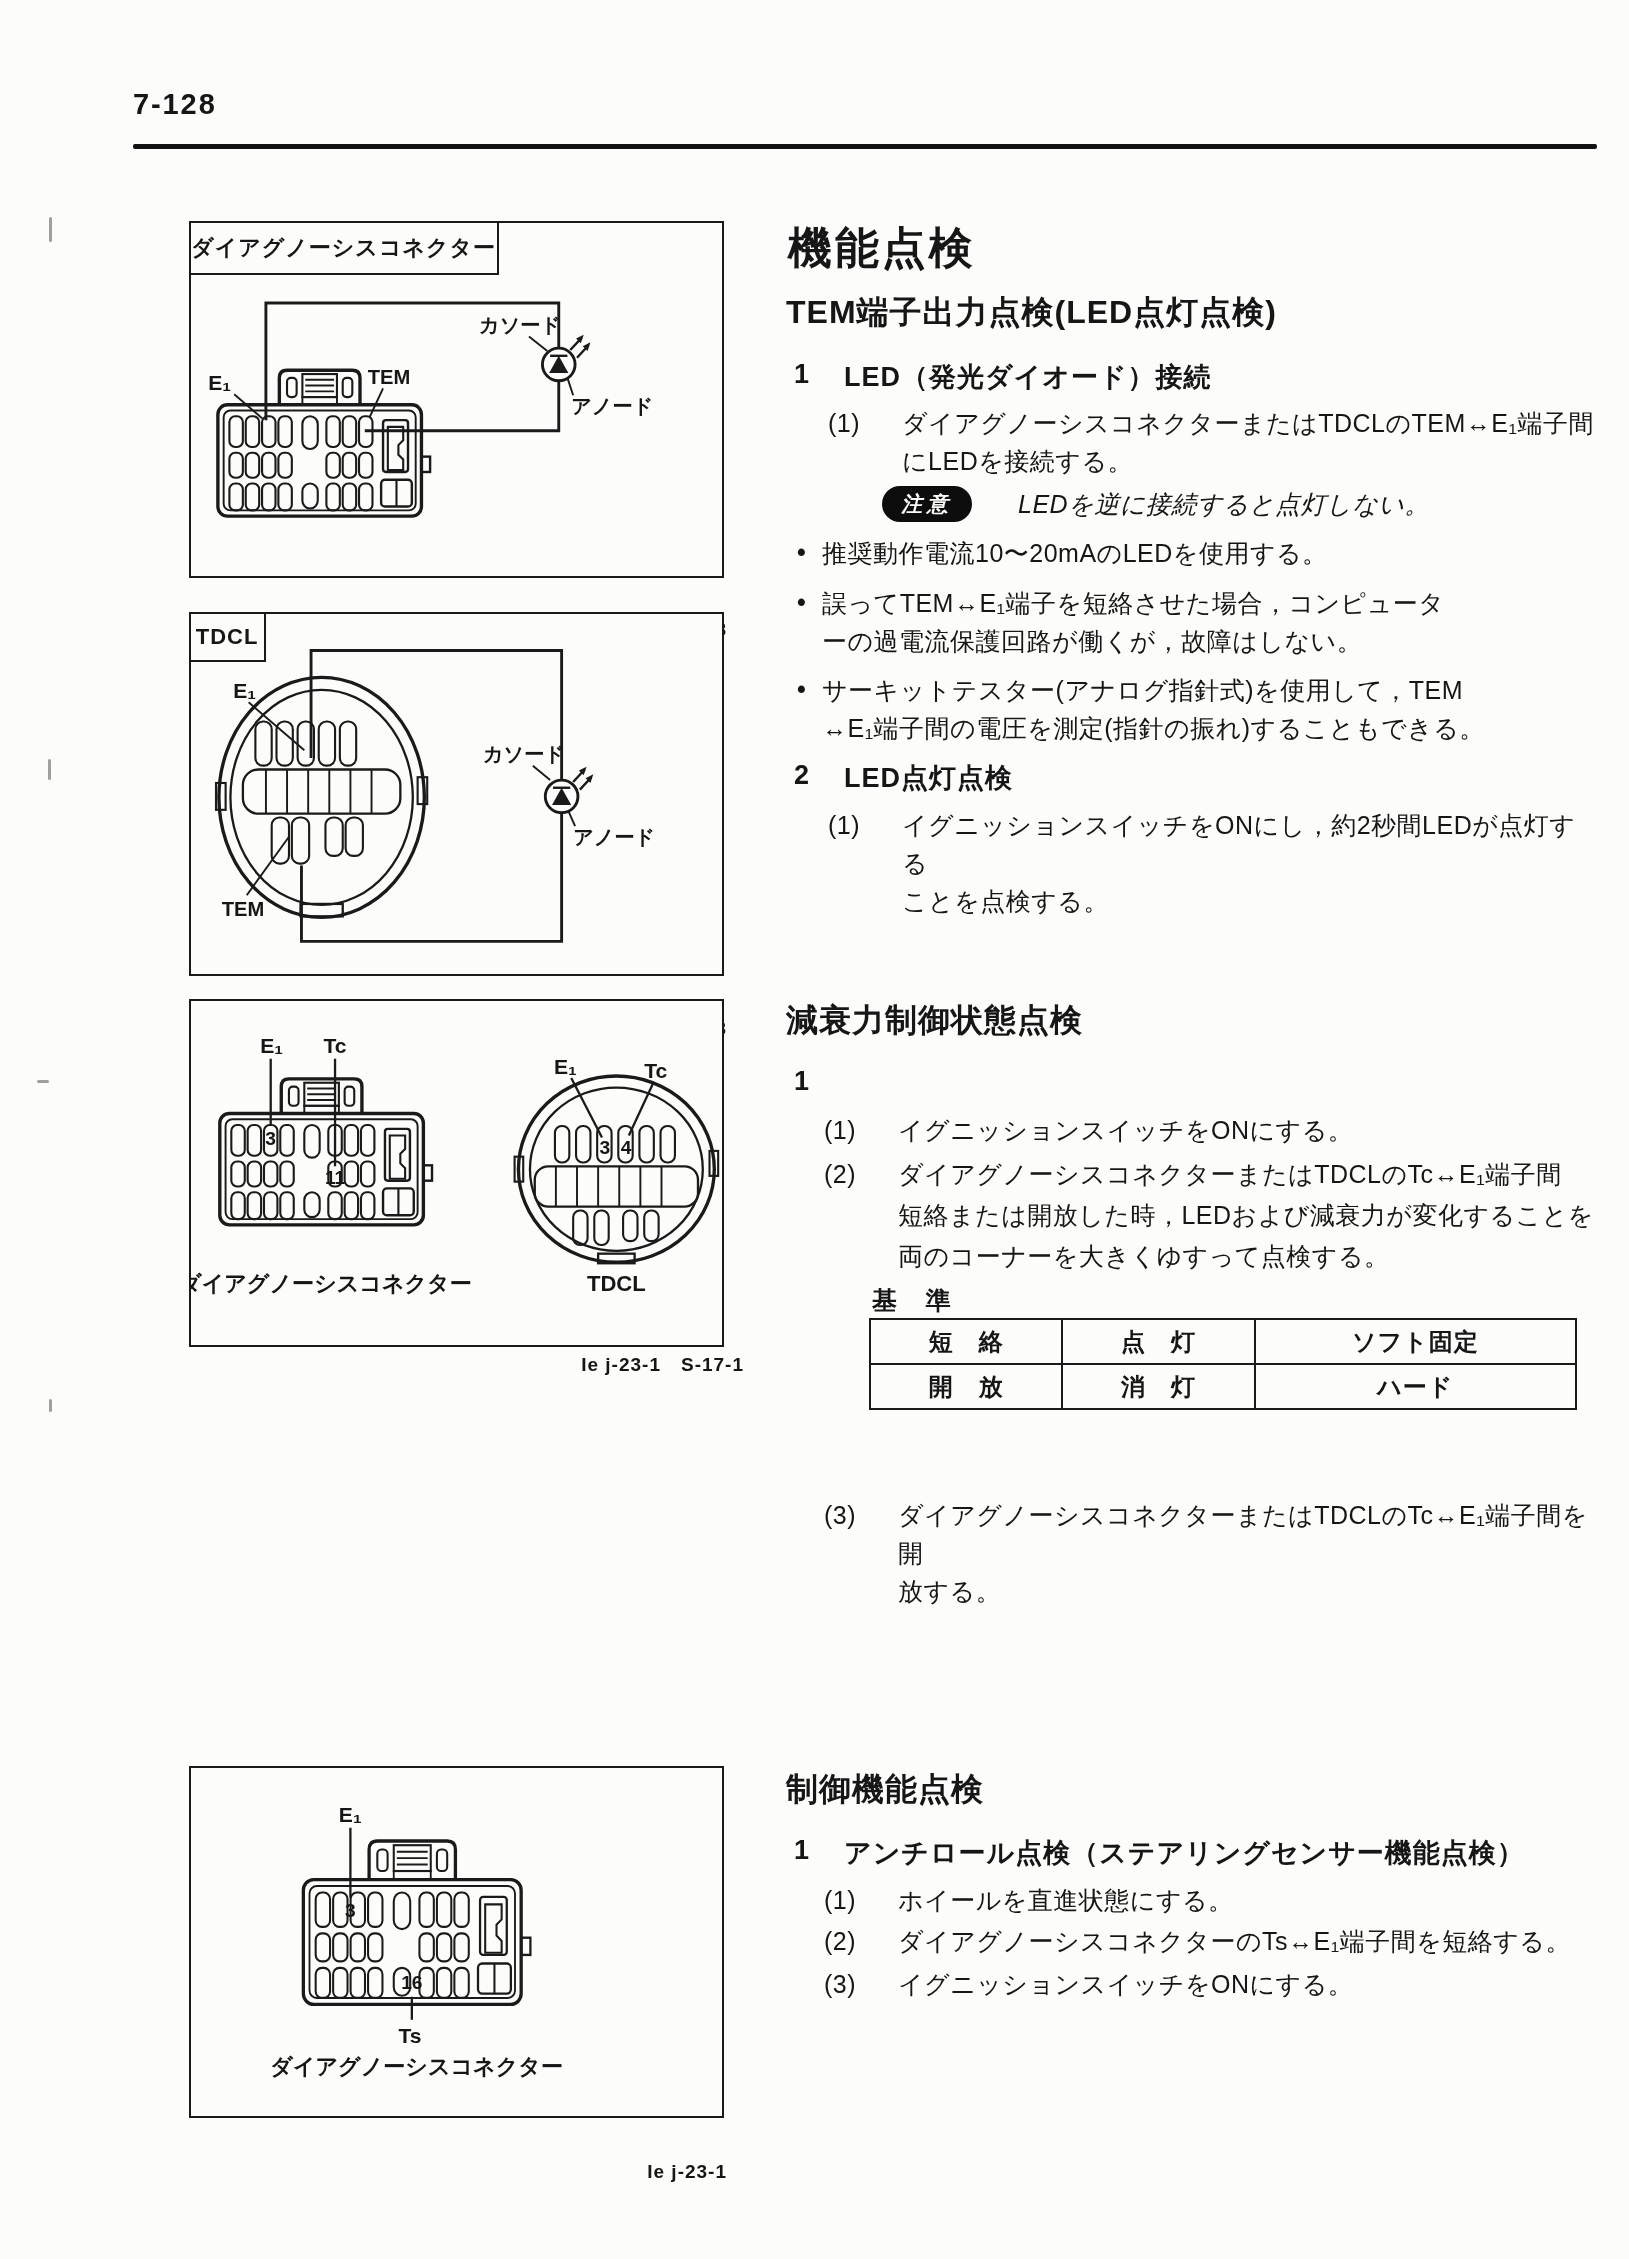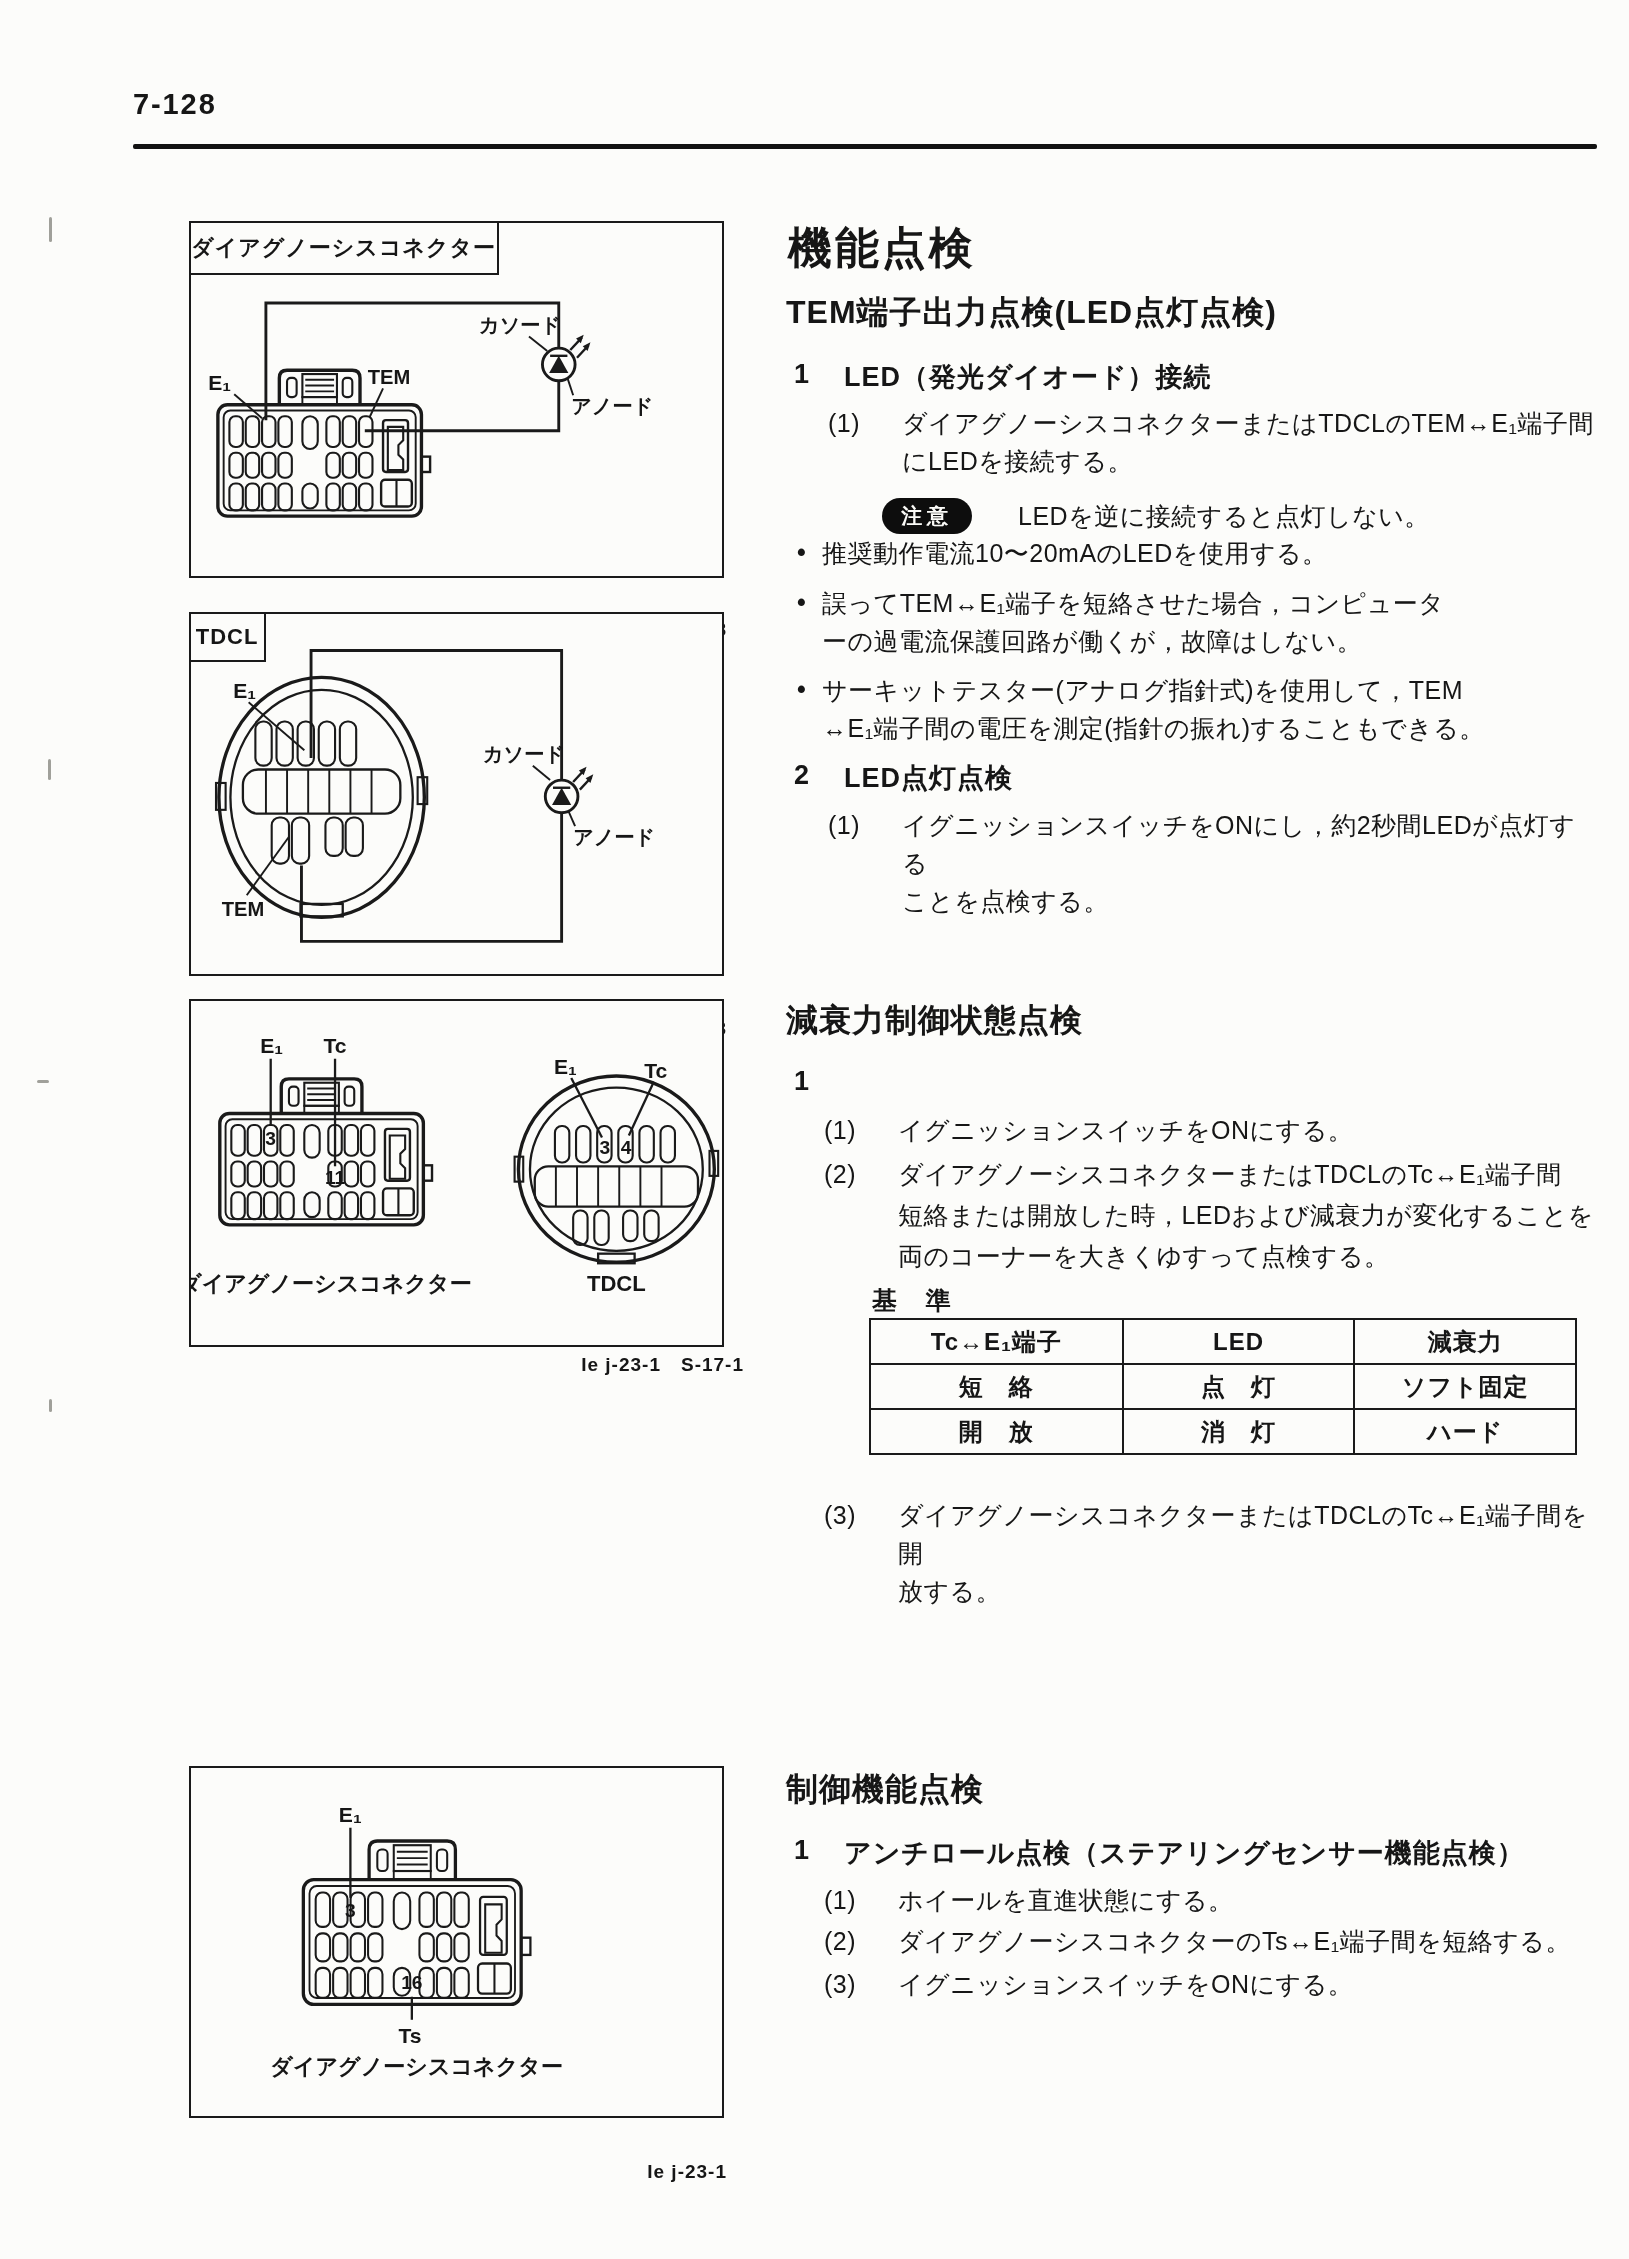--- a/index.html
+++ b/index.html
@@ -329,21 +329,21 @@
 
   <div class="abs secline" style="left:794px;top:359px;width:803px;">
     <span class="num">1</span>
     <span>LED（発光ダイオード）接続</span>
   </div>
   <div class="abs step" style="left:828px;top:404px;width:770px;">
     <span class="snum">(1)</span>
     <span class="stext">ダイアグノーシスコネクターまたはTDCLのTEM↔E₁端子間
 にLEDを接続する。</span>
   </div>
-  <div class="abs noteline" style="left:882px;top:498px;width:711px;">
+  <div class="abs noteline" style="left:882px;top:486px;width:711px;font-style:italic;">
     <span class="badge">注意</span>
     <span class="notetext">LEDを逆に接続すると点灯しない。</span>
   </div>
   <div class="abs refblock" style="left:797px;top:534px;width:799px;">
     <div class="reflist">
       <div class="refitem">
         <span class="mark">•</span>
         <span class="rtext">推奨動作電流10〜20mAのLEDを使用する。</span>
       </div>
       <div class="refitem">
@@ -379,25 +379,20 @@
   </div>
   <div class="abs step" style="left:824px;top:1154px;width:774px;line-height:41px;">
     <span class="snum">(2)</span>
     <span class="stext" style="line-height:41px;">ダイアグノーシスコネクターまたはTDCLのTc↔E₁端子間
 短絡または開放した時，LEDおよび減衰力が変化することを
 両のコーナーを大きくゆすって点検する。</span>
   </div>
   <div class="abs stdlabel" style="left:872px;top:1284px;">基　準</div>
   <table class="spec abs" style="left:869px;top:1318px;">
     <tbody>
-        <tr>
-      <th style="width:252px;">Tc↔E₁端子</th>
-      <th style="width:231px;">LED</th>
-      <th style="width:221px;">減衰力</th>
-    </tr>
     <tr>
       <td>短　絡</td>
       <td>点　灯</td>
       <td>ソフト固定</td>
     </tr>
     <tr>
       <td>開　放</td>
       <td>消　灯</td>
       <td>ハード</td>
     </tr>

